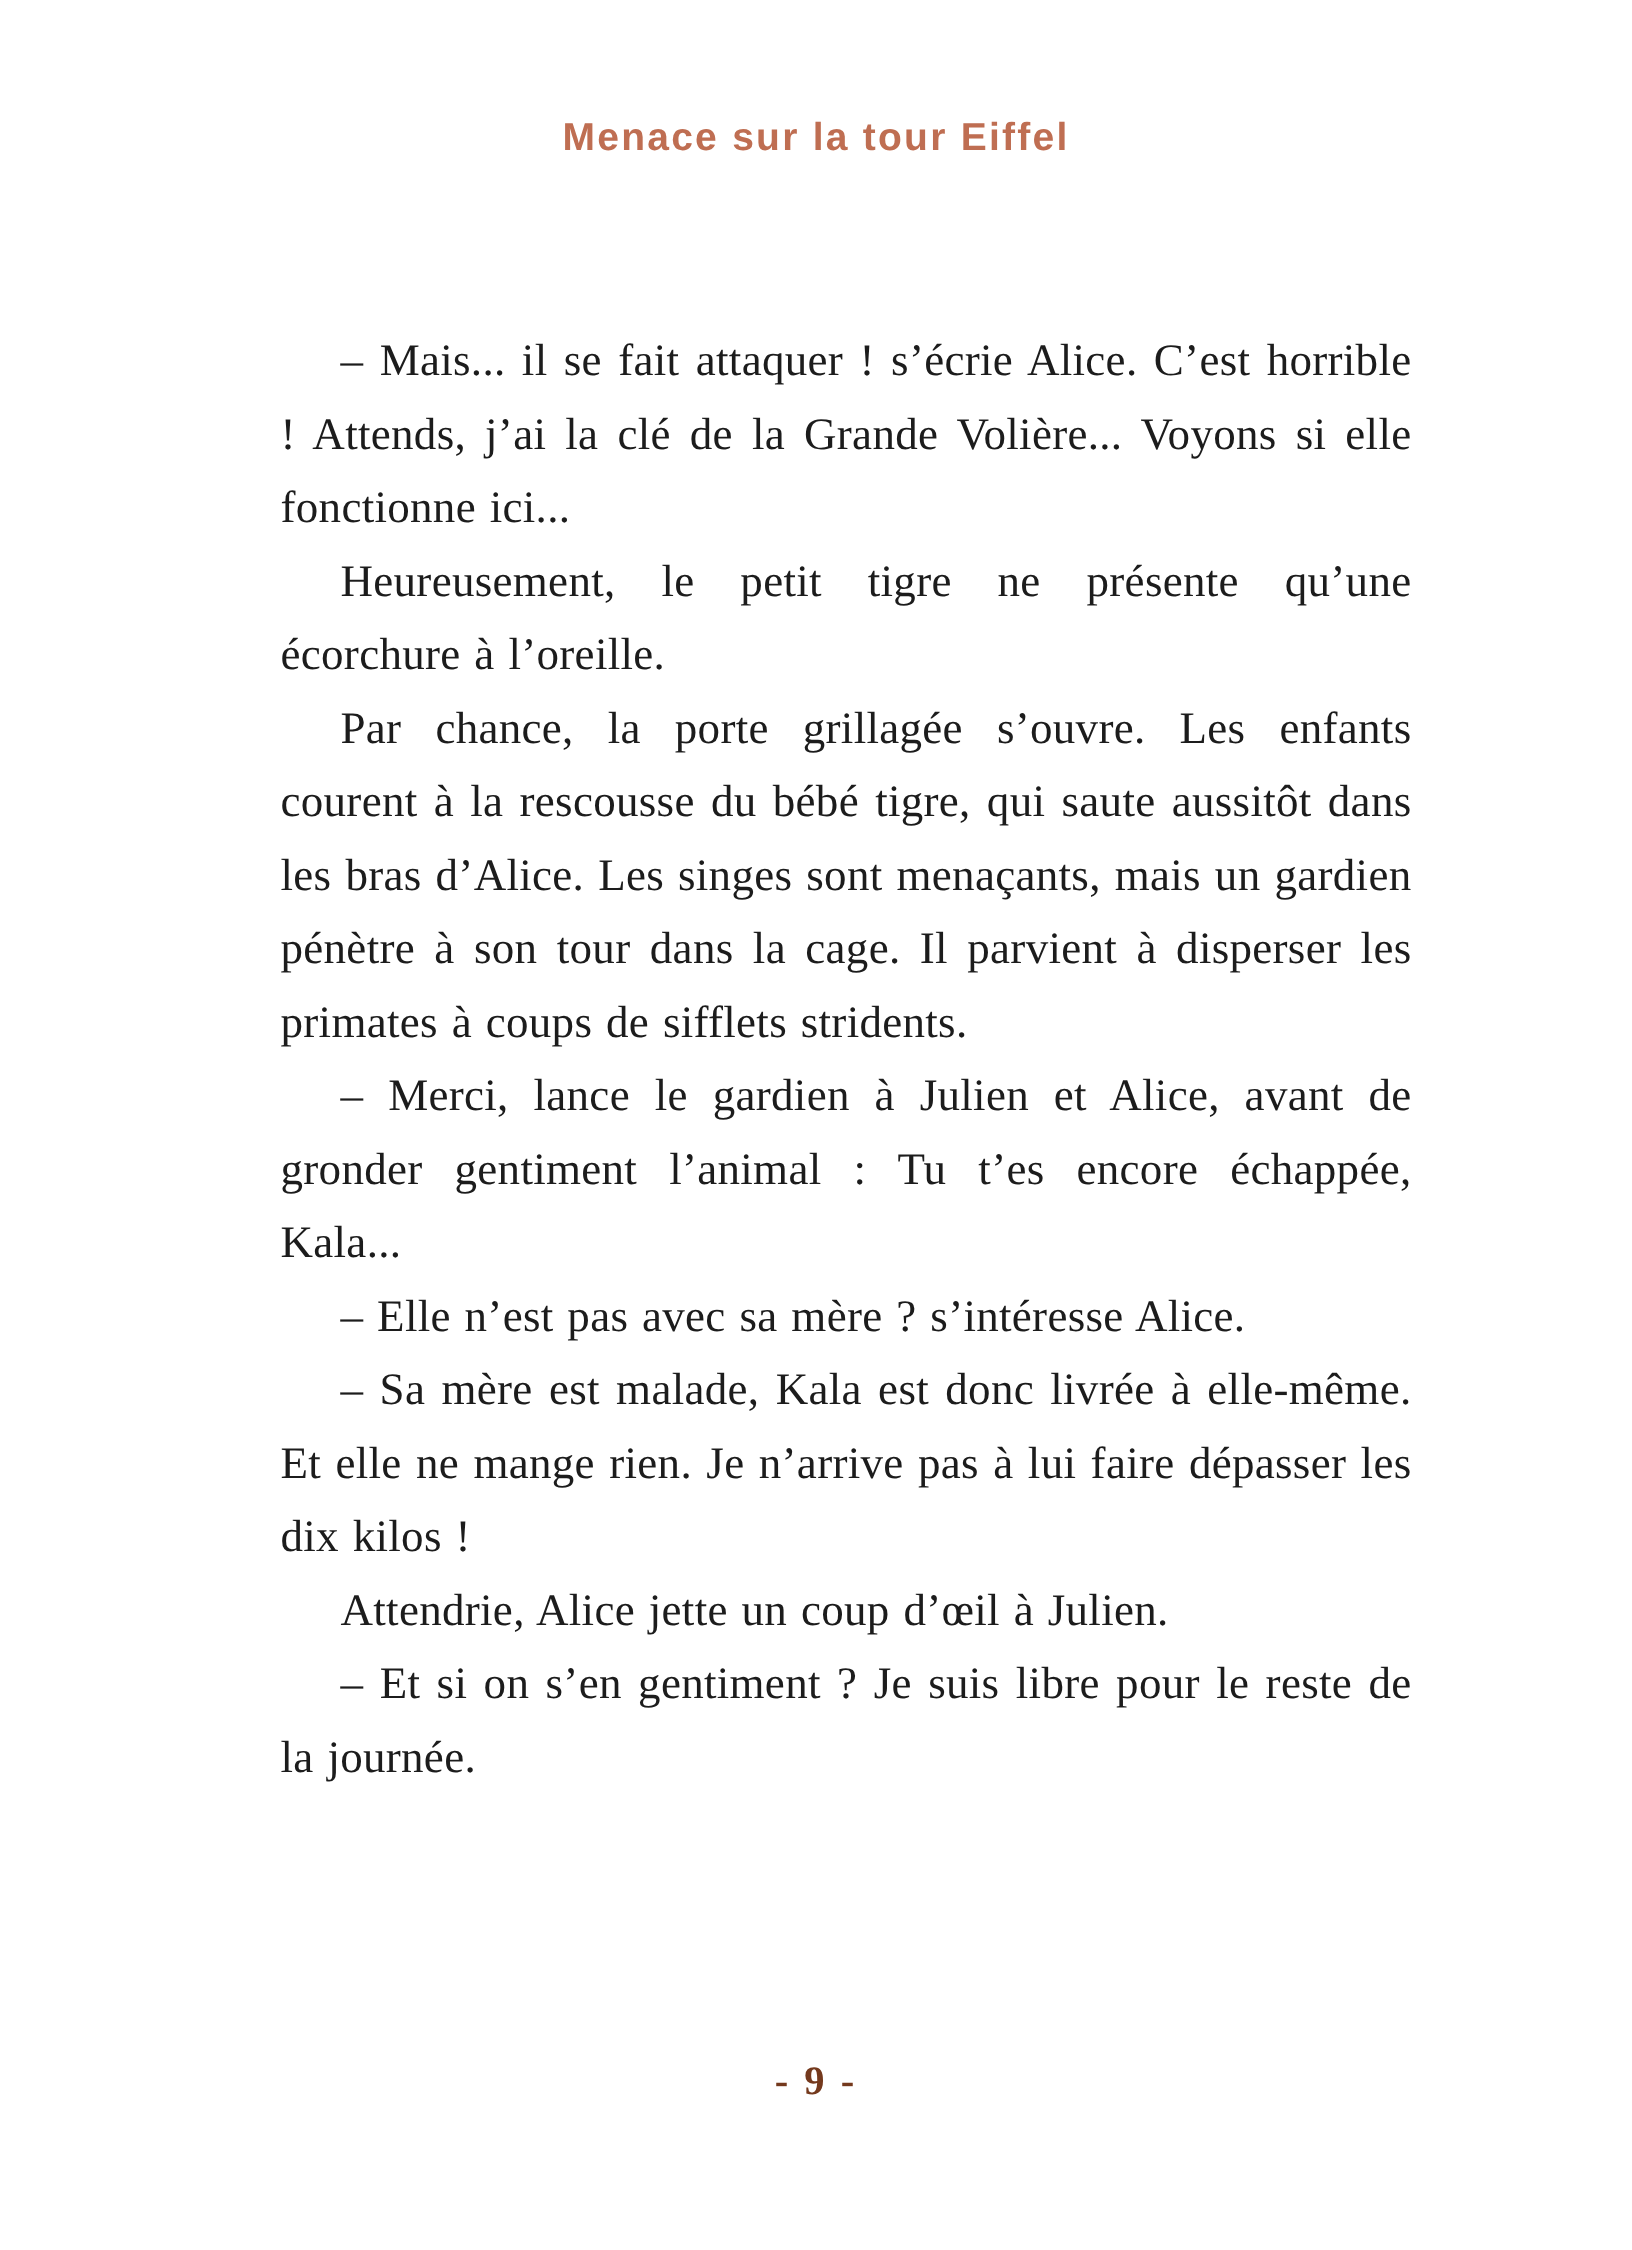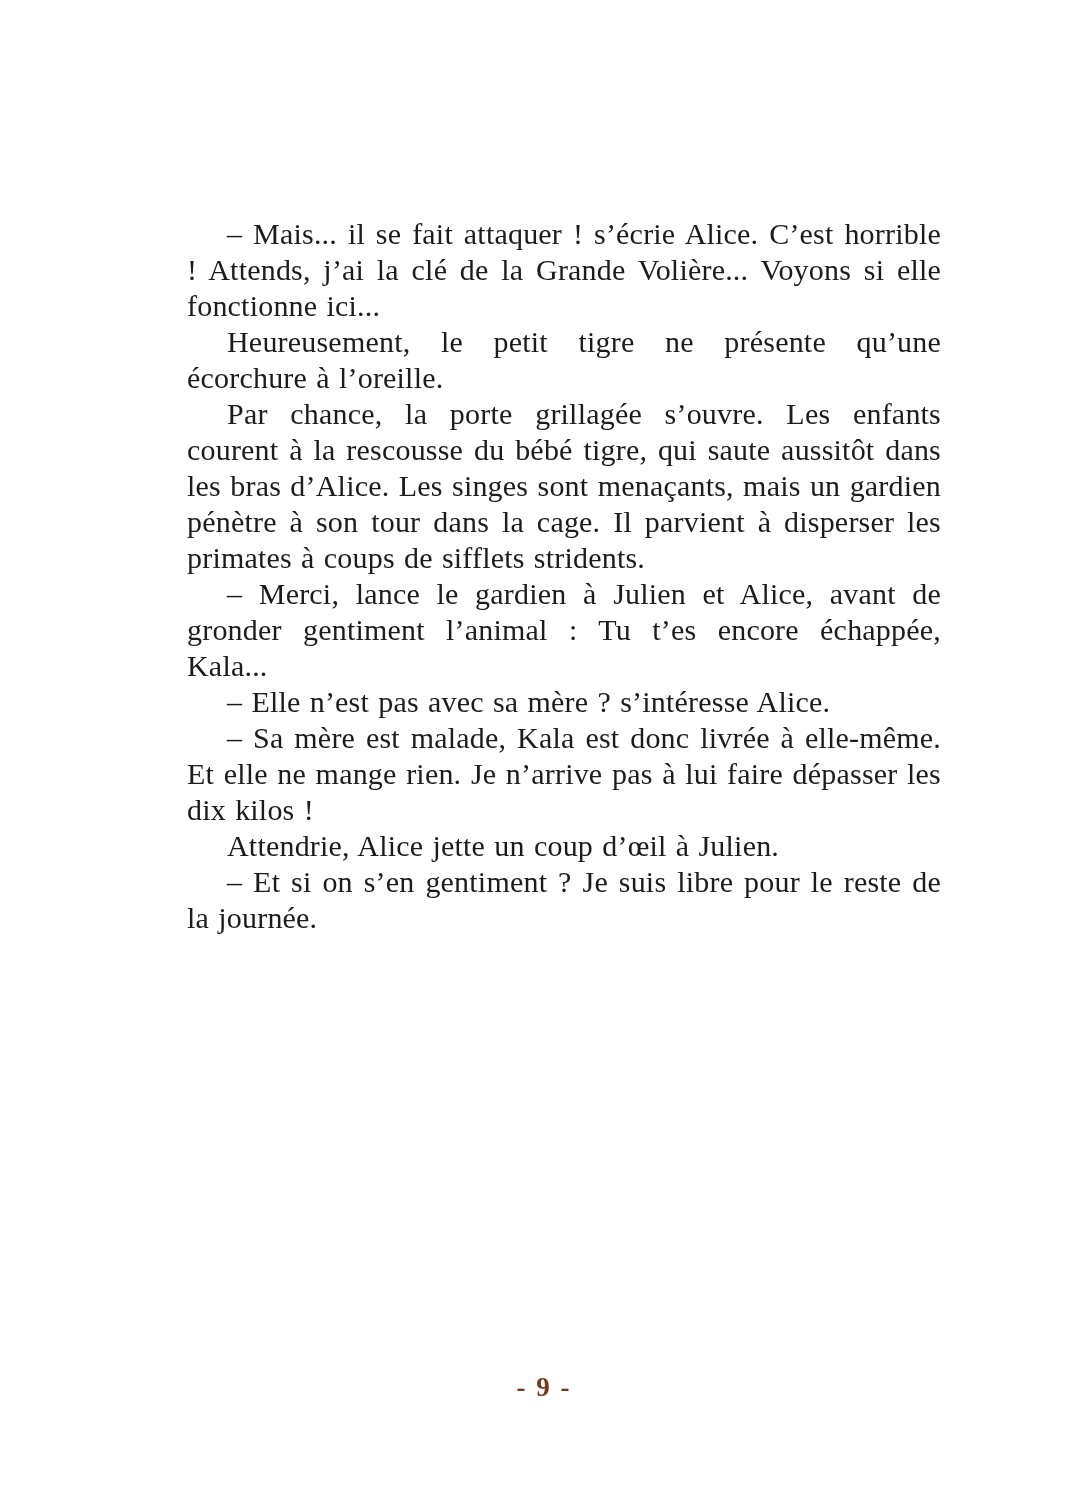--- a/index.html
+++ b/index.html
@@ -27,21 +27,21 @@
     letter-spacing: 1.5px;
     
   }
   .body-text {
     position: absolute;
     top: 216px;
     left: 187px;
     width: 754px;
     color: #1c1c1c;
     font-size: 30px;
-    line-height: 36px;
+    line-height: 49px;
     text-align: justify;
     letter-spacing: 0.2px;
     word-spacing: 1.5px;
   }
   .body-text p {
     margin: 0;
     padding: 0;
     text-indent: 40px;
   }
   .page-footer {
@@ -55,20 +55,21 @@
     font-size: 27px;
     letter-spacing: 2px;
     
   }
 </style>
 </head>
 <body>
 
 <div class="page">
 
+  <div class="running-header" style="color: rgb(191, 110, 82);">Menace sur la tour Eiffel</div>
 
   <div class="body-text" style="color: rgb(28, 28, 28);">
       <p>– Mais... il se fait attaquer ! s’écrie Alice. C’est horrible ! Attends, j’ai la clé de la Grande Volière... Voyons si elle fonctionne ici...</p>
       <p>Heureusement, le petit tigre ne présente qu’une écorchure à l’oreille.</p>
       <p>Par chance, la porte grillagée s’ouvre. Les enfants courent à la rescousse du bébé tigre, qui saute aussitôt dans les bras d’Alice. Les singes sont menaçants, mais un gardien pénètre à son tour dans la cage. Il parvient à disperser les primates à coups de sifflets stridents.</p>
       <p>– Merci, lance le gardien à Julien et Alice, avant de gronder gentiment l’animal : Tu t’es encore échappée, Kala...</p>
       <p>– Elle n’est pas avec sa mère ? s’intéresse Alice.</p>
       <p>– Sa mère est malade, Kala est donc livrée à elle-même. Et elle ne mange rien. Je n’arrive pas à lui faire dépasser les dix kilos !</p>
       <p>Attendrie, Alice jette un coup d’œil à Julien.</p>
       <p>– Et si on s’en gentiment ? Je suis libre pour le reste de la journée.</p>

